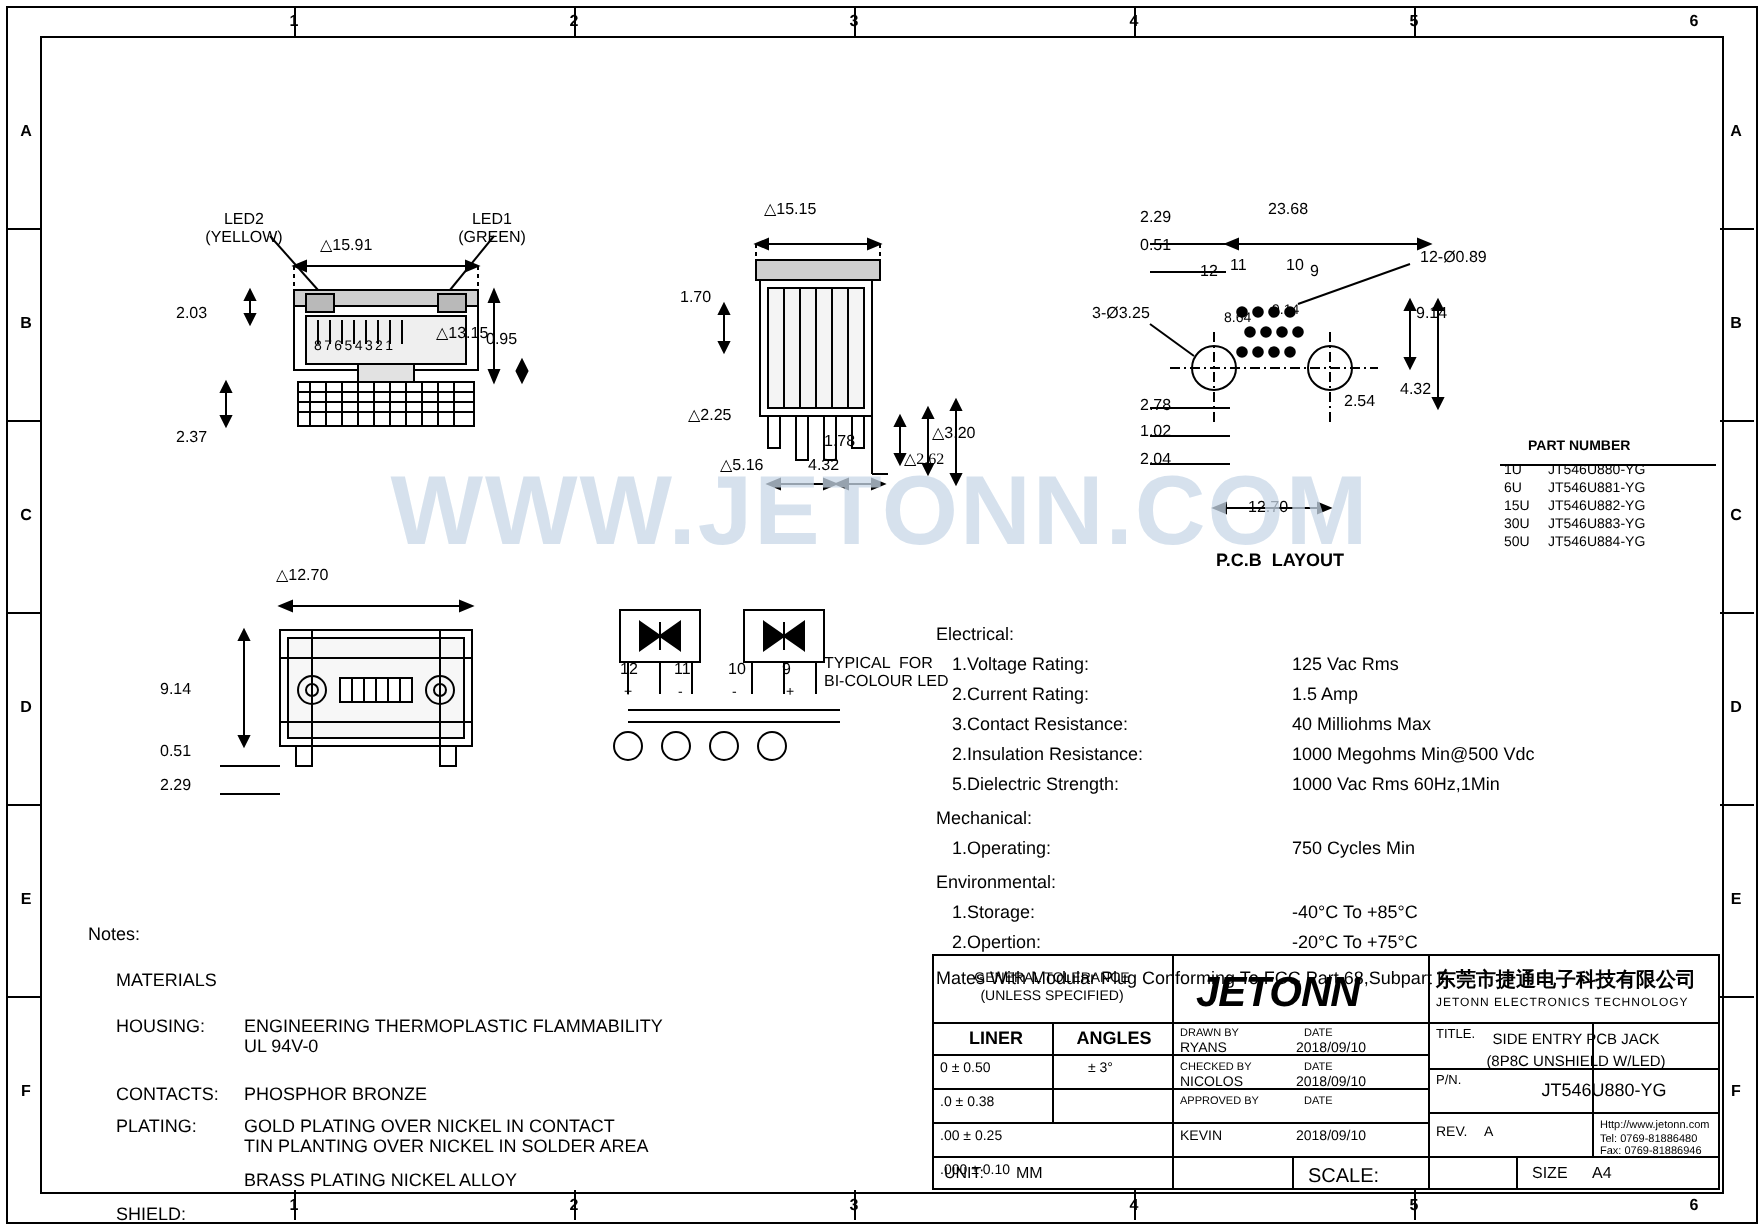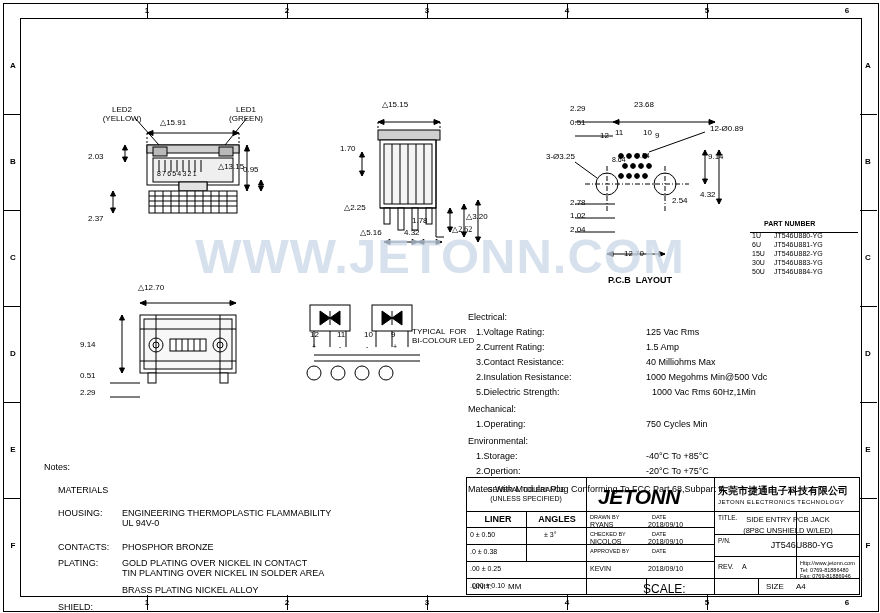--- a/index.html
+++ b/index.html
@@ -427,21 +427,21 @@
     <div class="t t9" style="left:0;top:0;">Electrical:</div>
     <div class="t t9" style="left:8px;top:15px;">1.Voltage Rating:</div>
     <div class="t t9" style="left:178px;top:15px;">125 Vac Rms</div>
     <div class="t t9" style="left:8px;top:30px;">2.Current Rating:</div>
     <div class="t t9" style="left:178px;top:30px;">1.5 Amp</div>
     <div class="t t9" style="left:8px;top:45px;">3.Contact Resistance:</div>
     <div class="t t9" style="left:178px;top:45px;">40 Milliohms Max</div>
     <div class="t t9" style="left:8px;top:60px;">2.Insulation Resistance:</div>
     <div class="t t9" style="left:178px;top:60px;">1000 Megohms Min@500 Vdc</div>
     <div class="t t9" style="left:8px;top:75px;">5.Dielectric Strength:</div>
-    <div class="t t9" style="left:178px;top:75px;margin-left:6px;">1000 Vac Rms 60Hz,1Min</div>
+    <div class="t t9" style="left:178px;top:75px;">1000 Vac Rms 60Hz,1Min</div>
 
     <div class="t t9" style="left:0;top:92px;">Mechanical:</div>
     <div class="t t9" style="left:8px;top:107px;">1.Operating:</div>
     <div class="t t9" style="left:178px;top:107px;">750 Cycles Min</div>
 
     <div class="t t9" style="left:0;top:124px;">Environmental:</div>
     <div class="t t9" style="left:8px;top:139px;">1.Storage:</div>
     <div class="t t9" style="left:178px;top:139px;">-40°C To +85°C</div>
     <div class="t t9" style="left:8px;top:154px;">2.Opertion:</div>
     <div class="t t9" style="left:178px;top:154px;">-20°C To +75°C</div>
@@ -522,19 +522,19 @@
     <div class="cell" style="left:252px;top:60px;font-size:6.5px;">P/N.</div>
     <div class="cell ctr" style="left:286px;top:64px;width:100px;font-size:9px;">JT546U880-YG</div>
     <div class="cell" style="left:252px;top:86px;font-size:7px;">REV.</div>
     <div class="cell" style="left:276px;top:86px;font-size:7px;">A</div>
     <div class="cell" style="left:334px;top:83px;font-size:5.5px;">Http://www.jetonn.com</div>
     <div class="cell" style="left:334px;top:90px;font-size:5.5px;">Tel:   0769-81886480</div>
     <div class="cell" style="left:334px;top:96px;font-size:5.5px;">Fax:  0769-81886946</div>
 
     <div class="cell" style="left:6px;top:106px;font-size:8px;">UNIT:</div>
     <div class="cell" style="left:42px;top:106px;font-size:8px;">MM</div>
-    <div class="cell" style="left:177px;top:106px;font-size:12px;">SCALE:</div>
+    <div class="cell" style="left:188px;top:106px;font-size:10px;">SCALE:</div>
     <div class="cell" style="left:232px;top:106px;font-size:8px;"></div>
     <div class="cell" style="left:300px;top:106px;font-size:8px;">SIZE</div>
     <div class="cell" style="left:330px;top:106px;font-size:8px;">A4</div>
   </div>
 
 </div>
 
 </body></html>

